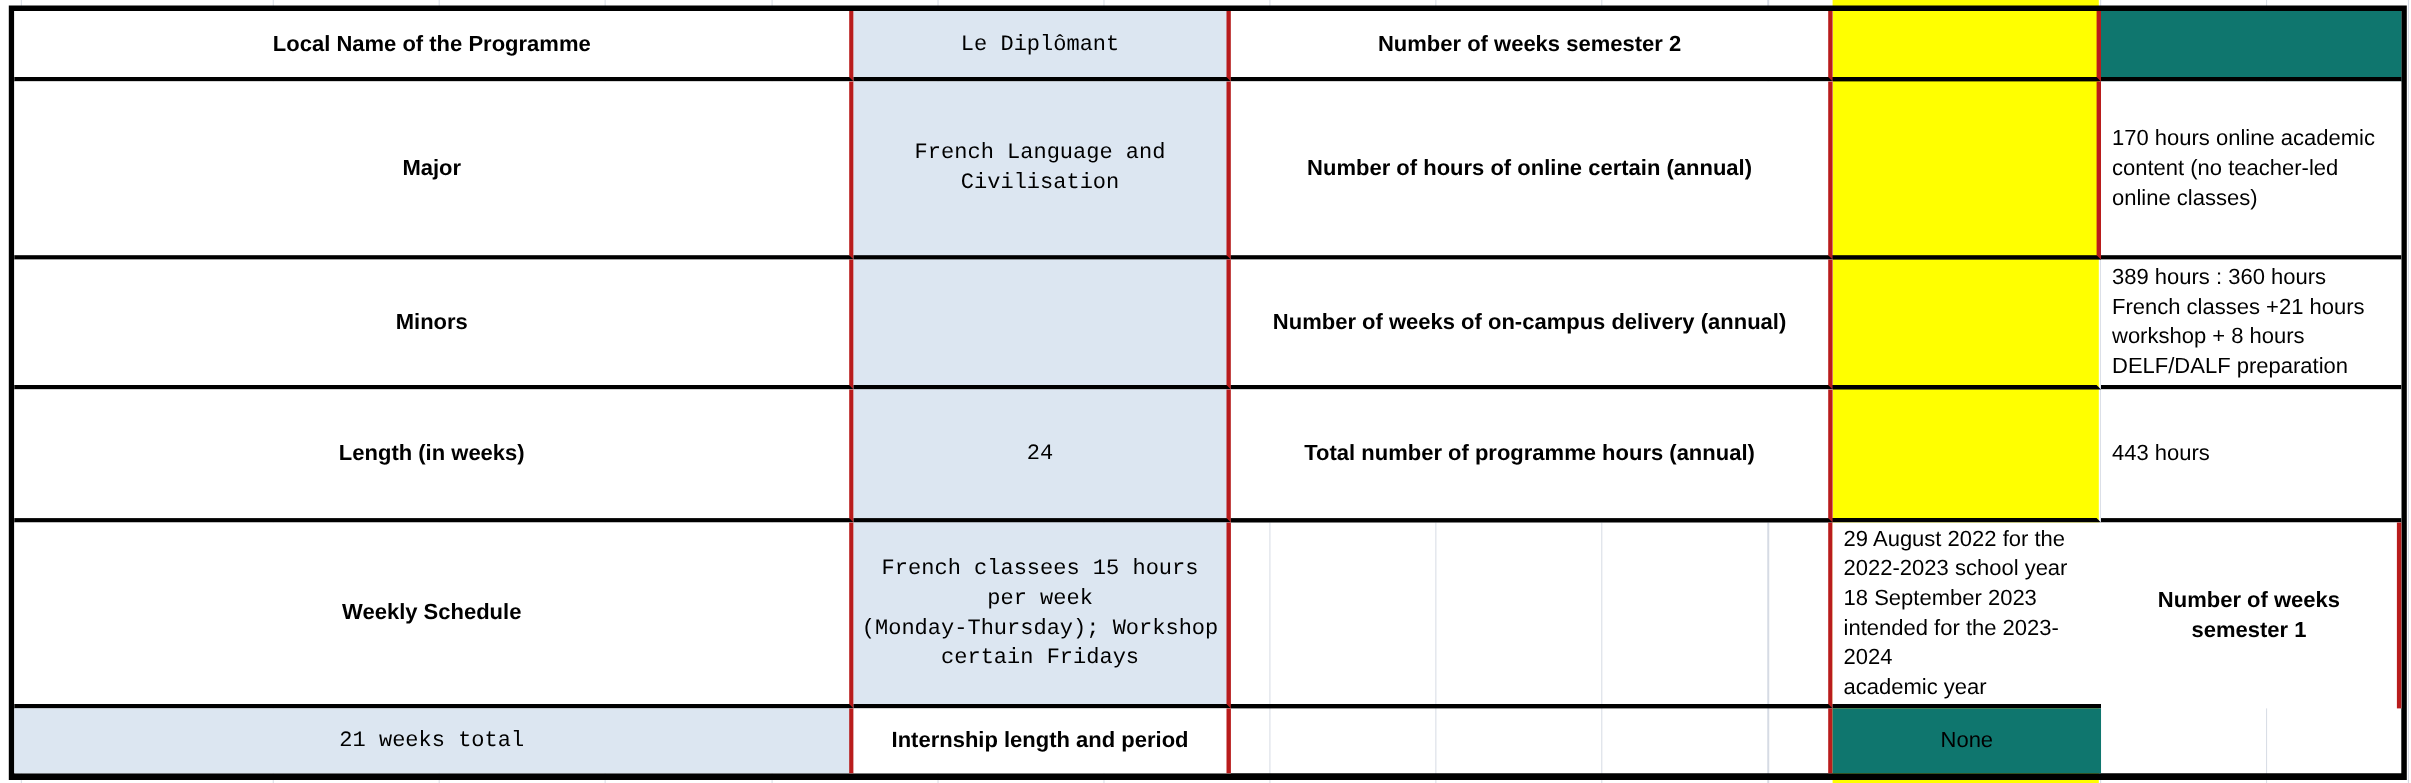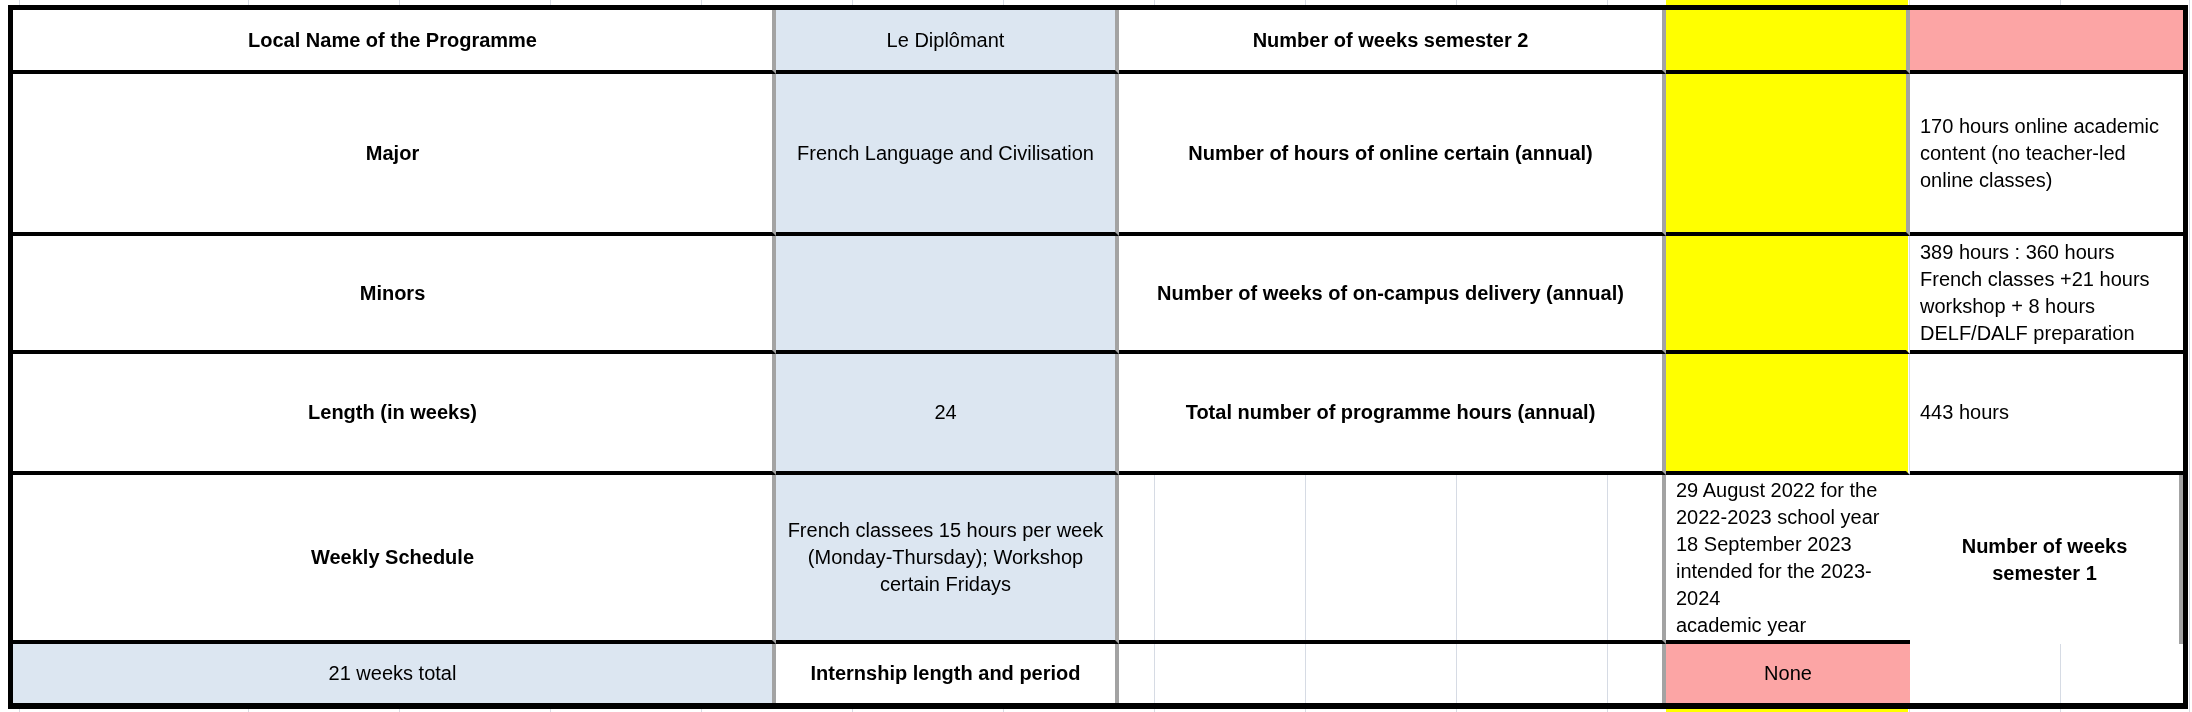--- a/index.html
+++ b/index.html
@@ -31,29 +31,29 @@
     grid-template-rows:64px 162px 118px 121px 169px 59px;
   }
   .cell{
     box-sizing:border-box;
     display:flex;align-items:center;justify-content:center;
     font-size:20px;line-height:27px;text-align:center;
     white-space:pre-line;overflow:hidden;
     background:#ffffff;
     padding:0 6px;
   }
-  .br{border-right:4px solid #a3a3a3;}
+  .br{border-right:4px solid #b91c1c;}
   .bb{border-bottom:4px solid #000;}
   
   .br-t{border-right:4px solid transparent;}
   .lbl{font-weight:bold;}
-  .val{background:#dce6f1;}
+  .val{background:#dce6f1;font-family:Liberation Mono, monospace;}
   .hl{background:transparent;padding:0;}
   .rv-left{justify-content:flex-start;text-align:left;padding-left:10px;padding-right:4px;background:#ffffff;}
-  .rv-blue{background:#fca5a5;}
+  .rv-blue{background:#0f766e;}
 </style>
 </head>
 <body>
 
 <div id="yellow-strip"></div>
 <div id="right-gridline"></div>
 
 <div id="grid">
 
   <div class="cell lbl br bb">Local Name of the Programme</div>

